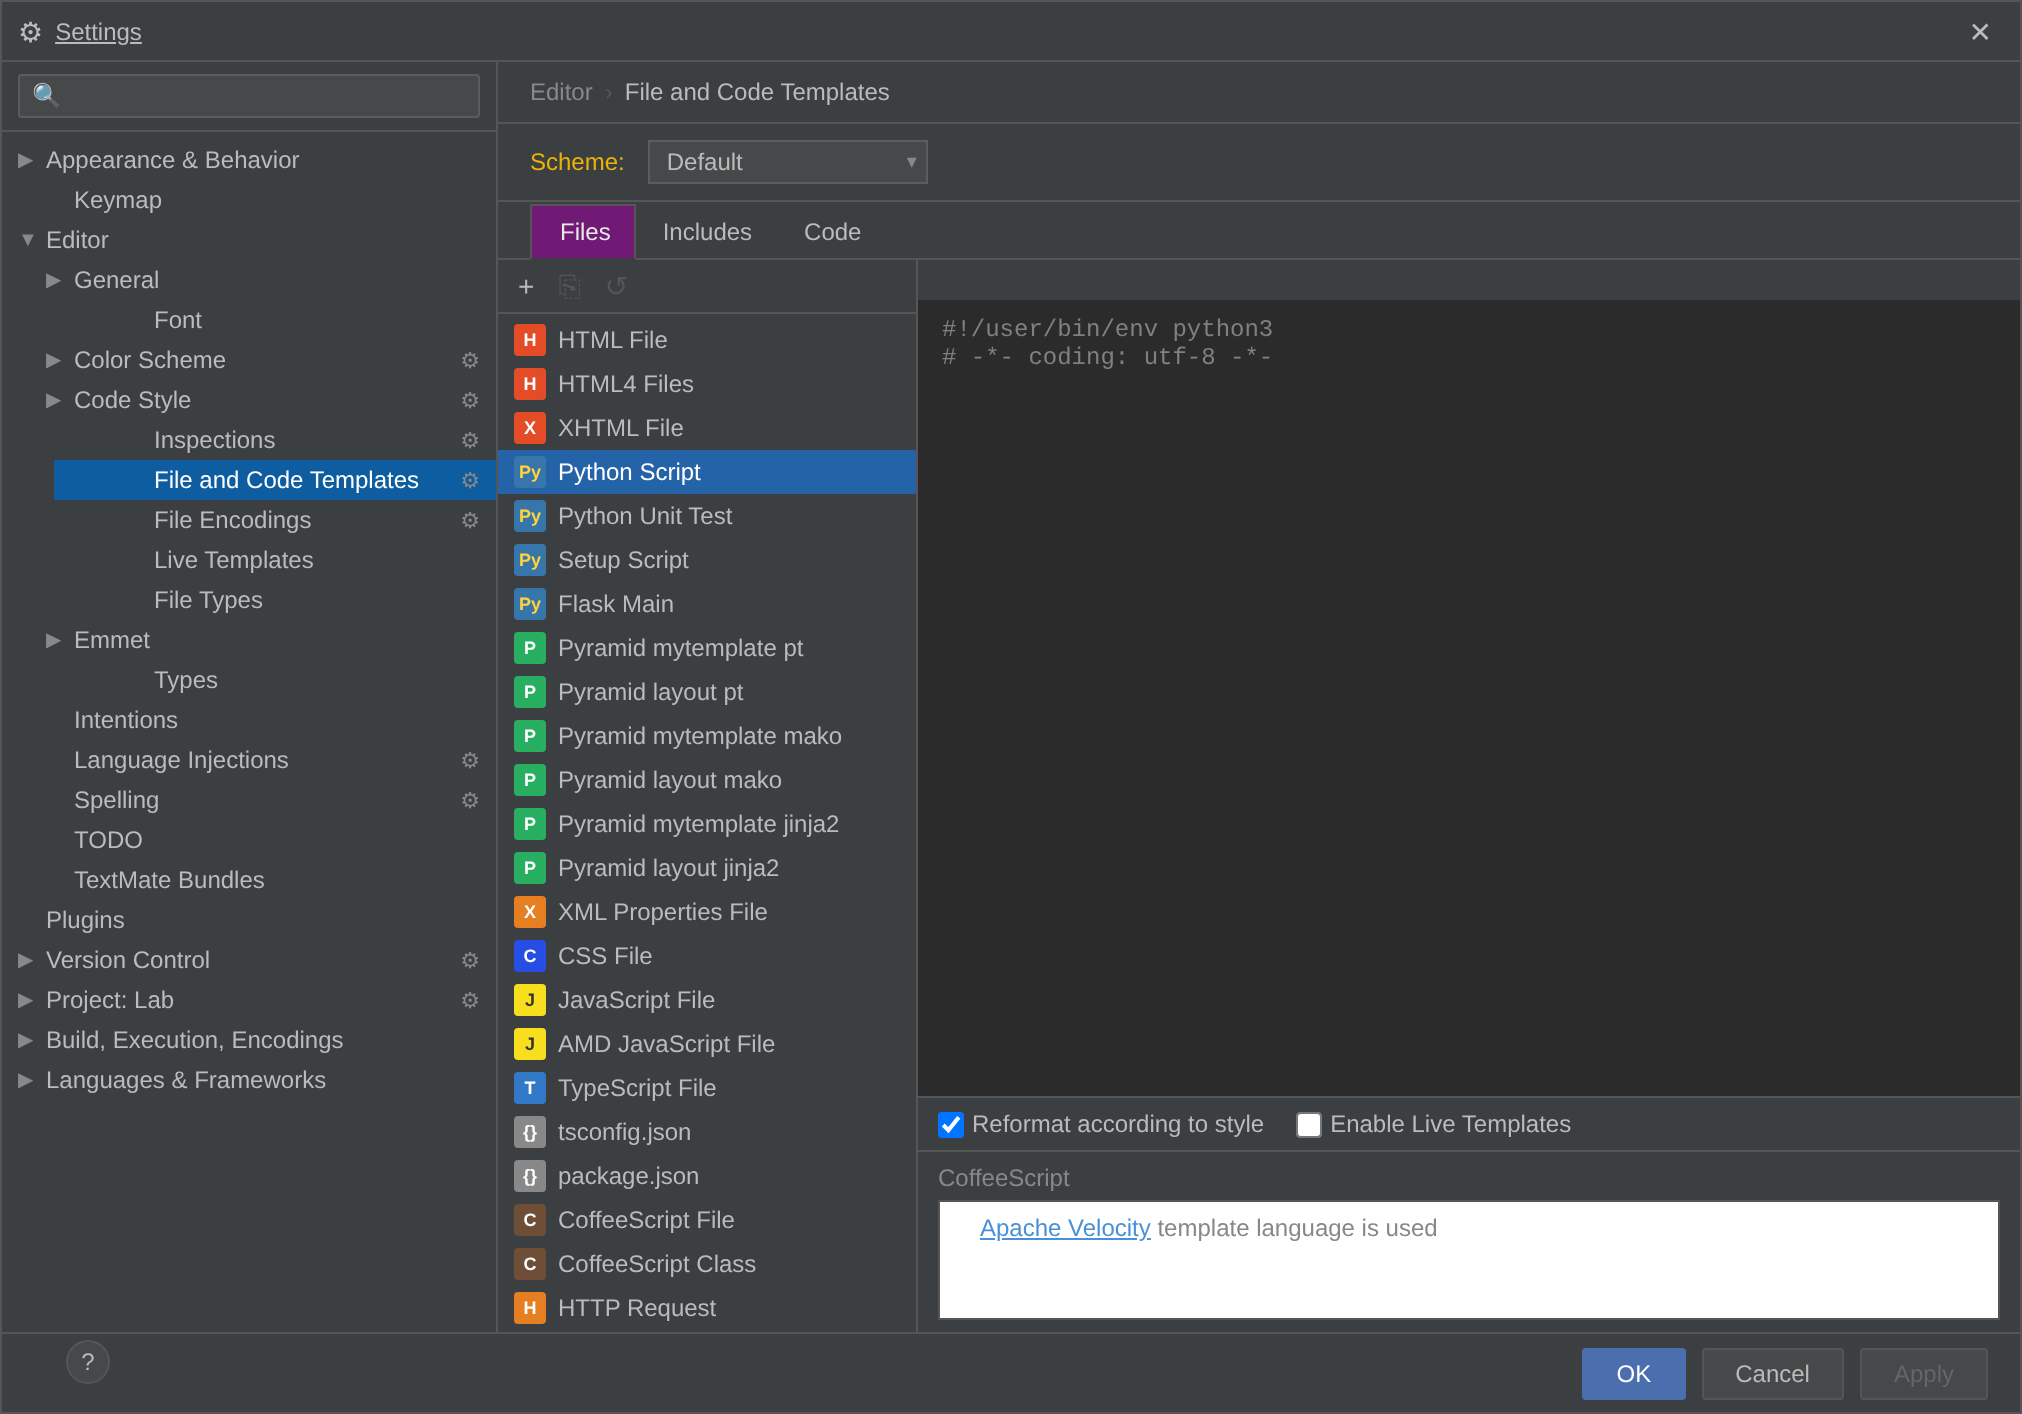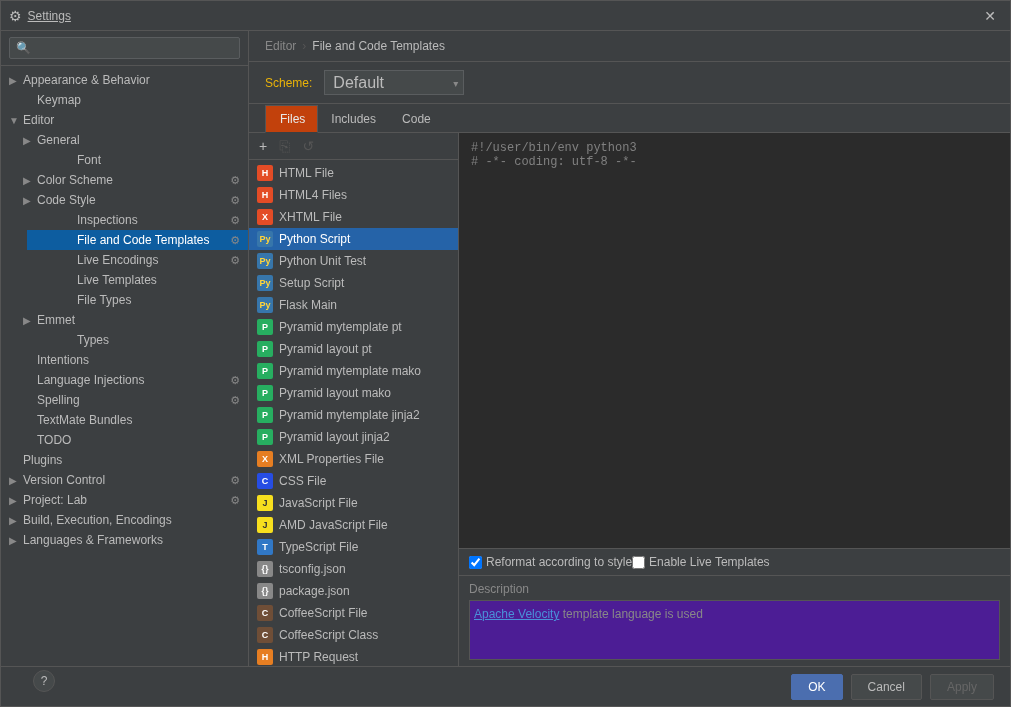--- a/index.html
+++ b/index.html
@@ -132,21 +132,21 @@
       gap: 12px;
       border-bottom: 1px solid #555;
       flex-shrink: 0;
     }
     .scheme-label { color: #eab308; }
     .scheme-select {
       background: #45494a;
       border: 1px solid #5a5d5f;
       color: #bbbbbb;
       padding: 3px 24px 3px 8px;
-      font-size: 16px;
+      font-size: 12px;
       appearance: none;
       outline: none;
       cursor: pointer;
       min-width: 140px;
       position: relative;
     }
     .scheme-wrapper {
       position: relative;
       display: inline-block;
     }
@@ -169,21 +169,21 @@
     .tab {
       padding: 6px 12px;
       cursor: pointer;
       border: 1px solid transparent;
       font-size: 12px;
       color: #bbbbbb;
       position: relative;
       top: 1px;
     }
     .tab.active {
-      background: #c2410c;
+      background: #701a75;
       border: 1px solid #555;
       border-bottom-color: #3c3f41;
       color: #e8e8e8;
       padding-left: 14px;
     }
     
     .split-panel {
       display: flex;
       flex: 1;
       overflow: hidden;
@@ -251,59 +251,61 @@
     .icon-json { background: #888; color: white; }
     .icon-coffee { background: #6f4e37; color: white; }
     .icon-green { background: #27ae60; color: white; }
     .icon-orange { background: #e67e22; color: white; }
     
     .editor-area {
       flex: 1;
       display: flex;
       flex-direction: column;
       overflow: hidden;
+      margin-top: 20px;
     }
     .code-editor {
       flex: 1;
       background: #2b2b2b;
       padding: 8px 12px;
       overflow: auto;
       font-family: 'Courier New', monospace;
       font-size: 12px;
       color: #a9b7c6;
     }
     .code-comment { color: #808080; }
     .editor-options {
       padding: 6px 10px;
       display: flex;
       align-items: center;
+      gap: 16px;
       border-top: 1px solid #555;
       flex-shrink: 0;
       background: #3c3f41;
     }
     .checkbox-label {
       display: flex;
       align-items: center;
       gap: 4px;
       cursor: pointer;
     }
     .checkbox-label input[type=checkbox] {
       cursor: pointer;
     }
     .description-area {
       border-top: 1px solid #555;
       padding: 6px 10px;
       flex-shrink: 0;
     }
     .description-label { color: #888; margin-bottom: 4px; }
     .description-box {
-      background: #4c1d95;
+      background: #ffffff;
       border: 1px solid #555;
       min-height: 60px;
-      padding: 6px 4px;
+      padding: 6px 20px;
       font-size: 12px;
       color: #888;
     }
     .desc-link { color: #4a90d9; text-decoration: underline; }
     
     .bottom-bar {
       height: 40px;
       border-top: 1px solid #555;
       display: flex;
       align-items: center;
@@ -416,21 +418,21 @@
         </div>
 
         <div class="tree-item indent2 active">
           <span class="tree-arrow"></span>
           <span class="tree-label">File and Code Templates</span>
           <span class="tree-gear">⚙</span>
         </div>
 
         <div class="tree-item indent2">
           <span class="tree-arrow"></span>
-          <span class="tree-label">Live Encodings</span>
+          <span class="tree-label">File Encodings</span>
           <span class="tree-gear">⚙</span>
         </div>
 
         <div class="tree-item indent2">
           <span class="tree-arrow"></span>
           <span class="tree-label">Live Templates</span>
         </div>
 
         <div class="tree-item indent2">
           <span class="tree-arrow"></span>
@@ -459,26 +461,26 @@
         </div>
 
         <div class="tree-item indent1">
           <span class="tree-arrow"></span>
           <span class="tree-label">Spelling</span>
           <span class="tree-gear">⚙</span>
         </div>
 
         <div class="tree-item indent1">
           <span class="tree-arrow"></span>
+          <span class="tree-label">TODO</span>
+        </div>
+
+        <div class="tree-item indent1">
+          <span class="tree-arrow"></span>
           <span class="tree-label">TextMate Bundles</span>
-        </div>
-
-        <div class="tree-item indent1">
-          <span class="tree-arrow"></span>
-          <span class="tree-label">TODO</span>
         </div>
 
         <div class="tree-item">
           <span class="tree-arrow"></span>
           <span class="tree-label">Plugins</span>
         </div>
 
         <div class="tree-item">
           <span class="tree-arrow">▶</span>
           <span class="tree-label">Version Control</span>
@@ -646,21 +648,21 @@
             <label class="checkbox-label">
               <input type="checkbox" checked="" style="">
               <span>Reformat according to style</span>
             </label>
             <label class="checkbox-label">
               <input type="checkbox" style="">
               <span>Enable Live Templates</span>
             </label>
           </div>
           <div class="description-area">
-            <div class="description-label">Description</div>
+            <div class="description-label">CoffeeScript</div>
             <div class="description-box">
               <span class="desc-link">Apache Velocity</span><span> template language is used</span>
             </div>
           </div>
         </div>
       </div>
     </div>
   </div>
 
   <div class="bottom-bar">

